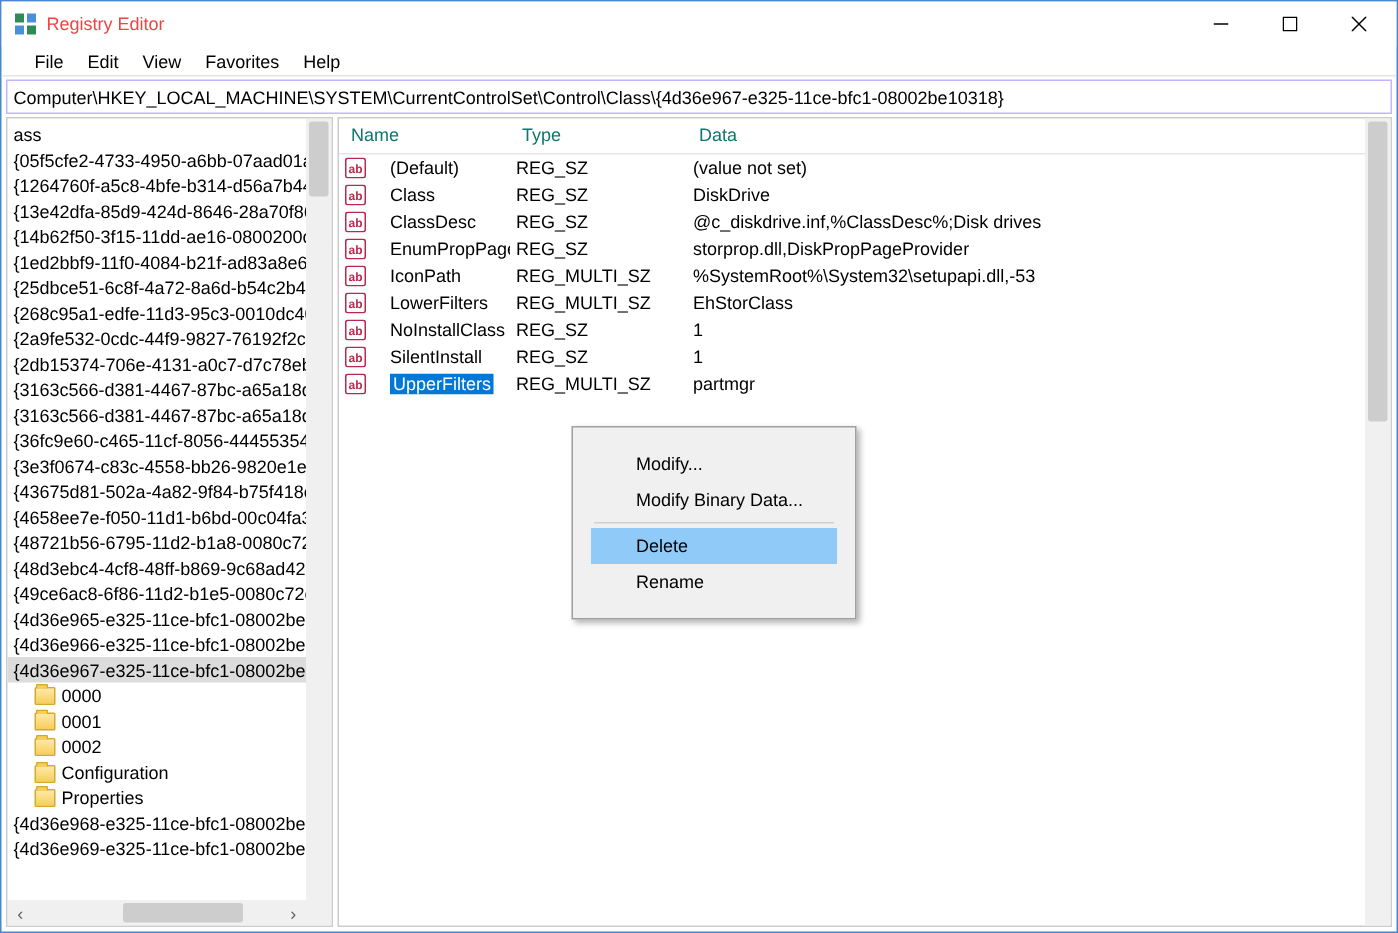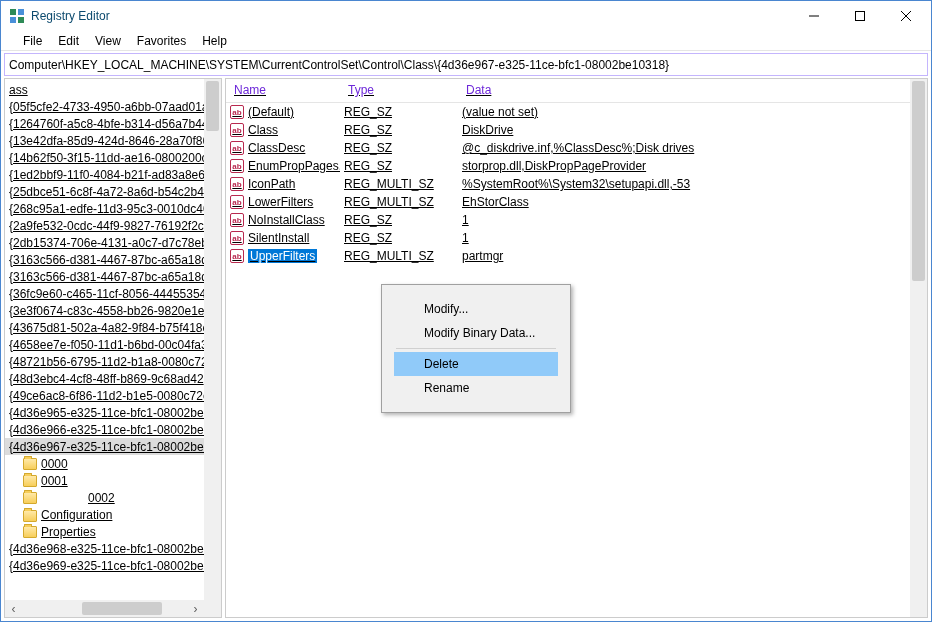--- a/index.html
+++ b/index.html
@@ -1,50 +1,50 @@
 <!DOCTYPE html>
 <html><head>
 <meta charset="utf-8">
 <style>
 * { box-sizing: border-box; margin: 0; padding: 0; font-family: "Segoe UI", Tahoma, sans-serif; font-size: 12px; }
 body { width: 932px; height: 622px; border: 1px solid #4a86d0; background: #fff; display: flex; flex-direction: column; overflow: hidden; }
 
 .titlebar { height: 30px; display: flex; align-items: center; padding: 0 2px 0 8px; background: #fff; }
 .title-icon { width: 16px; height: 16px; margin-right: 6px; }
-.title-text { flex: 1; color: #0c4a6e; font-size: 12px; }
+.title-text { flex: 1; color: #ef4444; font-size: 12px; }
 .win-btns { display: flex; }
 .win-btn { width: 46px; height: 30px; display: flex; align-items: center; justify-content: center; color: #000; }
 .win-btn svg { width: 10px; height: 10px; }
 
 .menubar { height: 20px; display: flex; align-items: center; padding: 0 14px; border-bottom: 1px solid #e5e5e5; }
 .menu-item { padding: 2px 8px; }
 
 .address { height: 23px; border: 1px solid #c4b5fd; margin: 2px 3px; display: flex; align-items: center; padding: 0 4px; }
 
-.content { flex: 1; display: flex; overflow: hidden; text-decoration: underline; }
+.content { flex: 1; display: flex; overflow: hidden; }
 .tree { width: 218px; border: 1px solid #ccc; margin: 0 0 3px 3px; overflow: hidden; position: relative; }
 .tree-inner { padding: 2px 0; }
 .tree-item { padding: 1px 2px 1px 4px; white-space: nowrap; overflow: hidden; display:flex; align-items:center; height:17px;}
 .tree-item.sel { background: #dcdcdc; }
 .folder-ic { width:14px; height:12px; display:inline-block; background: linear-gradient(#ffe9a8,#f7ce5a); border:1px solid #d4a92d; border-radius:1px; margin-right:4px; flex-shrink:0;}
 .folder-ic::before{content:"";display:block;width:6px;height:2px;background:#f7ce5a;border:1px solid #d4a92d;border-bottom:none;margin-top:-3px;border-radius:1px 1px 0 0;}
 .tree-scroll-v { position:absolute; right:0; top:0; bottom:17px; width:17px; background:#f0f0f0;}
 .tree-scroll-v .thumb{position:absolute;left:2px;right:2px;top:2px;height:50px;background:#cdcdcd;border-radius:2px;}
 .tree-scroll-h { position:absolute; left:0; right:17px; bottom:0; height:17px; background:#f0f0f0; display:flex; align-items:center;}
 .tree-scroll-h .arrow{width:17px;height:17px;display:flex;align-items:center;justify-content:center;color:#606060;}
 .tree-scroll-h .track{flex:1;position:relative;height:100%;}
 .tree-scroll-h .thumb{position:absolute;top:2px;bottom:2px;left:60px;width:80px;background:#cdcdcd;border-radius:2px;}
 .corner{position:absolute;right:0;bottom:0;width:17px;height:17px;background:#f0f0f0;}
 
 .list { flex:1; border:1px solid #ccc; margin: 0 3px 3px 3px; position: relative; }
 .list-header { display:flex; height:24px; border-bottom:1px solid #e5e5e5;}
-.list-header .col{ padding:4px 8px; color:#6d28d9;}
+.list-header .col{ padding:4px 8px; color:#0f766e;}
 .col-name{width:114px;} .col-type{width:118px;} .col-data{flex:1;}
 .row { display:flex; height:18px; align-items:center;}
-.row .c-name{width:114px; padding-left:4px; display:flex; gap:4px; white-space:nowrap; overflow:hidden;}
+.row .c-name{width:114px; padding-left:4px; display:flex; gap:16px; white-space:nowrap; overflow:hidden;}
 .row .c-type{width:118px; padding-left:4px;}
 .row .c-data{flex:1; padding-left:4px;}
 .val-ic{width:14px;height:14px;border:1px solid #b8294f;background:#fff;border-radius:2px;display:flex;align-items:center;justify-content:center;font-size:8px;color:#b8294f;font-weight:bold;flex-shrink:0;}
 .row.sel .c-name .lbl{background:#0078d7;color:#fff;padding:0 2px;}
 
 .list-scroll-v{position:absolute;right:0;top:0;bottom:0;width:17px;background:#f0f0f0;}
 .list-scroll-v .thumb{position:absolute;left:2px;right:2px;top:2px;height:200px;background:#cdcdcd;border-radius:2px;}
 
 .ctx-menu{position:absolute;left:155px;top:205px;width:190px;background:#f0f0f0;border:1px solid #a0a0a0;box-shadow:2px 2px 4px rgba(0,0,0,.3);padding:12px;}
 .ctx-item{padding:5px 8px 5px 30px;}
@@ -123,21 +123,21 @@
         <div class="tree-item">{4d36e966-e325-11ce-bfc1-08002be1</div>
         <div class="tree-item sel">{4d36e967-e325-11ce-bfc1-08002be1</div>
         <div class="tree-item" style="padding-left: 18px;">
           <span class="folder-ic"></span>
           <span>0000</span>
         </div>
         <div class="tree-item" style="padding-left: 18px;">
           <span class="folder-ic"></span>
           <span>0001</span>
         </div>
-        <div class="tree-item" style="padding-left: 18px; gap: 47px;">
+        <div class="tree-item" style="padding-left: 18px;">
           <span class="folder-ic"></span>
           <span>0002</span>
         </div>
         <div class="tree-item" style="padding-left: 18px; align-items: flex-end;">
           <span class="folder-ic"></span>
           <span>Configuration</span>
         </div>
         <div class="tree-item" style="padding-left: 18px;">
           <span class="folder-ic"></span>
           <span>Properties</span>

